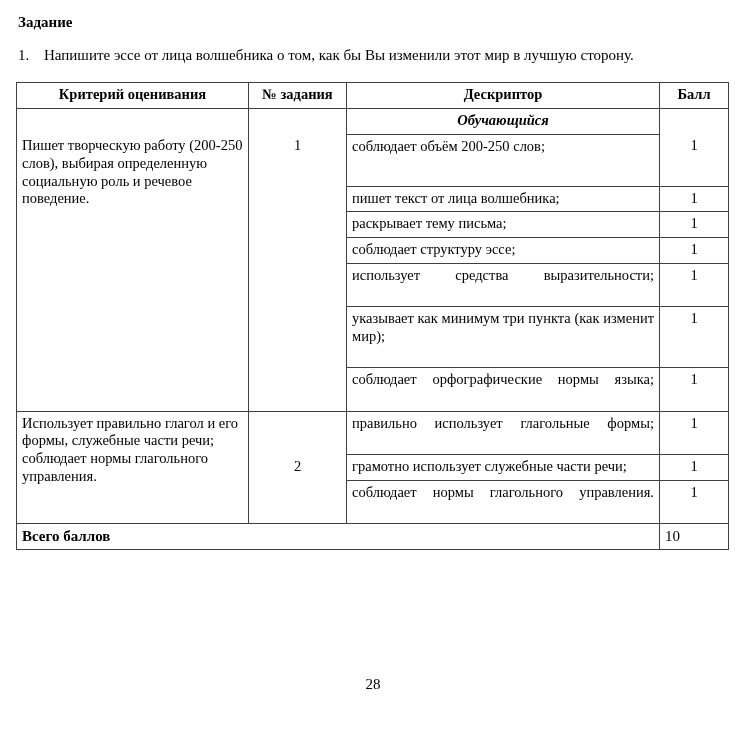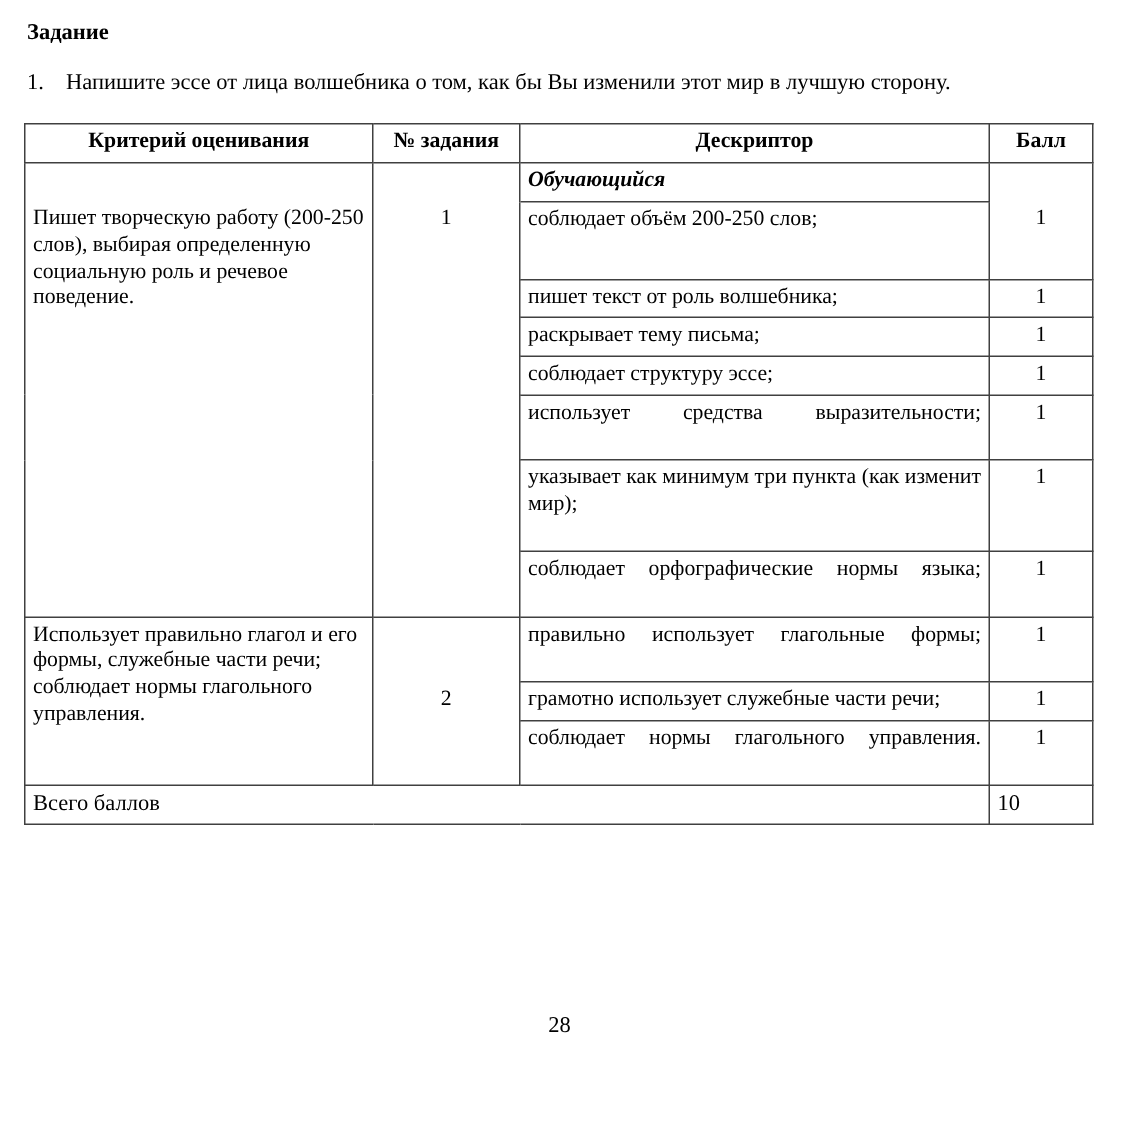--- a/index.html
+++ b/index.html
@@ -64,20 +64,21 @@
   .col-crit { width: 232px; }
   .col-num { width: 98px; }
   .col-desc { width: 313px; }
   .col-score { width: 69px; }
 
   .sub-head {
     font-weight: bold;
     font-style: italic;
     font-size: 14.5px;
     padding: 3px 5px 4px 8px;
+    text-align: center;
   }
   .cell-crit {
     font-size: 14.5px;
     line-height: 1.28;
     padding-top: 4px;
   }
   .cell-num {
     text-align: center;
     font-size: 14.5px;
     vertical-align: top;
@@ -99,21 +100,21 @@
   .cell-desc.justify-all::after {
     content: "";
     display: inline-block;
     width: 100%;
   }
   .cell-score {
     text-align: center;
     font-size: 14.5px;
   }
   .total-label {
-    font-weight: normal;
+    font-weight: bold;
     font-size: 15px;
     padding: 4px 5px 5px 5px;
   }
   .total-score {
     font-weight: normal;
     font-size: 15px;
     text-align: left;
   }
   .no-bottom { border-bottom: none !important; }
   .no-top { border-top: none !important; }
@@ -163,21 +164,21 @@
         <td class="cell-score no-bottom"></td>
       </tr>
 
       <tr>
         <td class="cell-crit no-top" rowspan="7">Пишет творческую работу (200-250 слов), выбирая определенную социальную роль и речевое поведение.</td>
         <td class="cell-num no-top" rowspan="7">1</td>
         <td class="cell-desc tall-1">соблюдает объём 200-250 слов;</td>
         <td class="cell-score no-top">1</td>
       </tr>
       <tr>
-        <td class="cell-desc">пишет текст от роль волшебника;</td>
+        <td class="cell-desc">пишет текст от лица волшебника;</td>
         <td class="cell-score">1</td>
       </tr>
       <tr>
         <td class="cell-desc">раскрывает тему письма;</td>
         <td class="cell-score">1</td>
       </tr>
       <tr>
         <td class="cell-desc">соблюдает структуру эссе;</td>
         <td class="cell-score">1</td>
       </tr>

